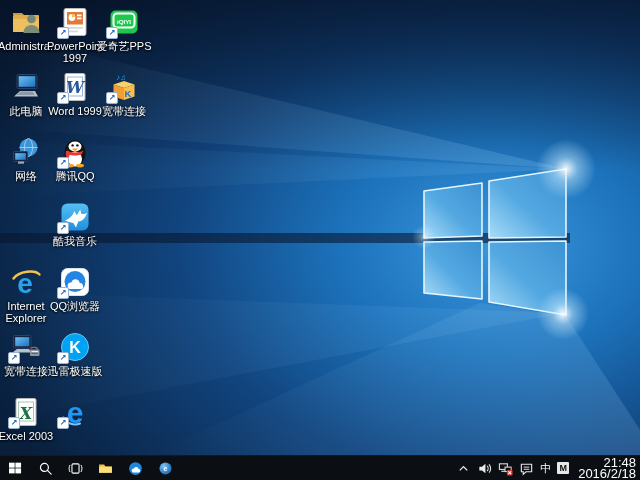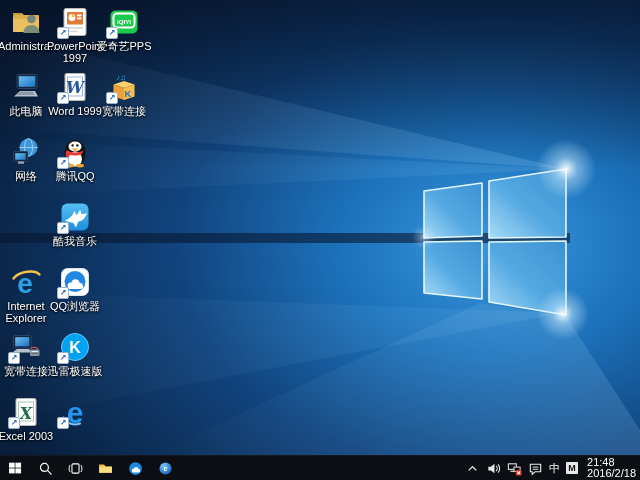--- a/index.html
+++ b/index.html
@@ -24,21 +24,21 @@
   .tb{width:30px;height:25px;display:flex;align-items:center;justify-content:center;
       background:none;border:none;padding:0;}
   .tb svg{width:17px;height:17px;}
   .tb.start svg{width:16px;height:16px;}
   .spacer{flex:1;}
   .tray{display:flex;align-items:center;gap:6px;margin-right:5px;}
   .tray svg{width:15px;height:15px;display:block;}
   .tray-cn{color:#fff;font-size:11px;line-height:1;}
   .tray-m{background:#e8e8e8;color:#111;font-size:9px;font-weight:bold;width:12px;height:12px;
           line-height:12px;text-align:center;border-radius:1px;}
-  .clock{color:#fff;font-size:11px;line-height:11px;padding:0 4px;min-width:48px;}
+  .clock{color:#fff;font-size:13px;line-height:11px;text-align:right;padding:0 4px;min-width:48px;}
 </style>
 </head>
 <body>
 
 <div class="screen">
 
   <div class="wallpaper">
     <svg viewBox="0 0 640 455" preserveAspectRatio="none">
       <defs>
         <radialGradient id="bgG" cx="77%" cy="54%" r="85%">

